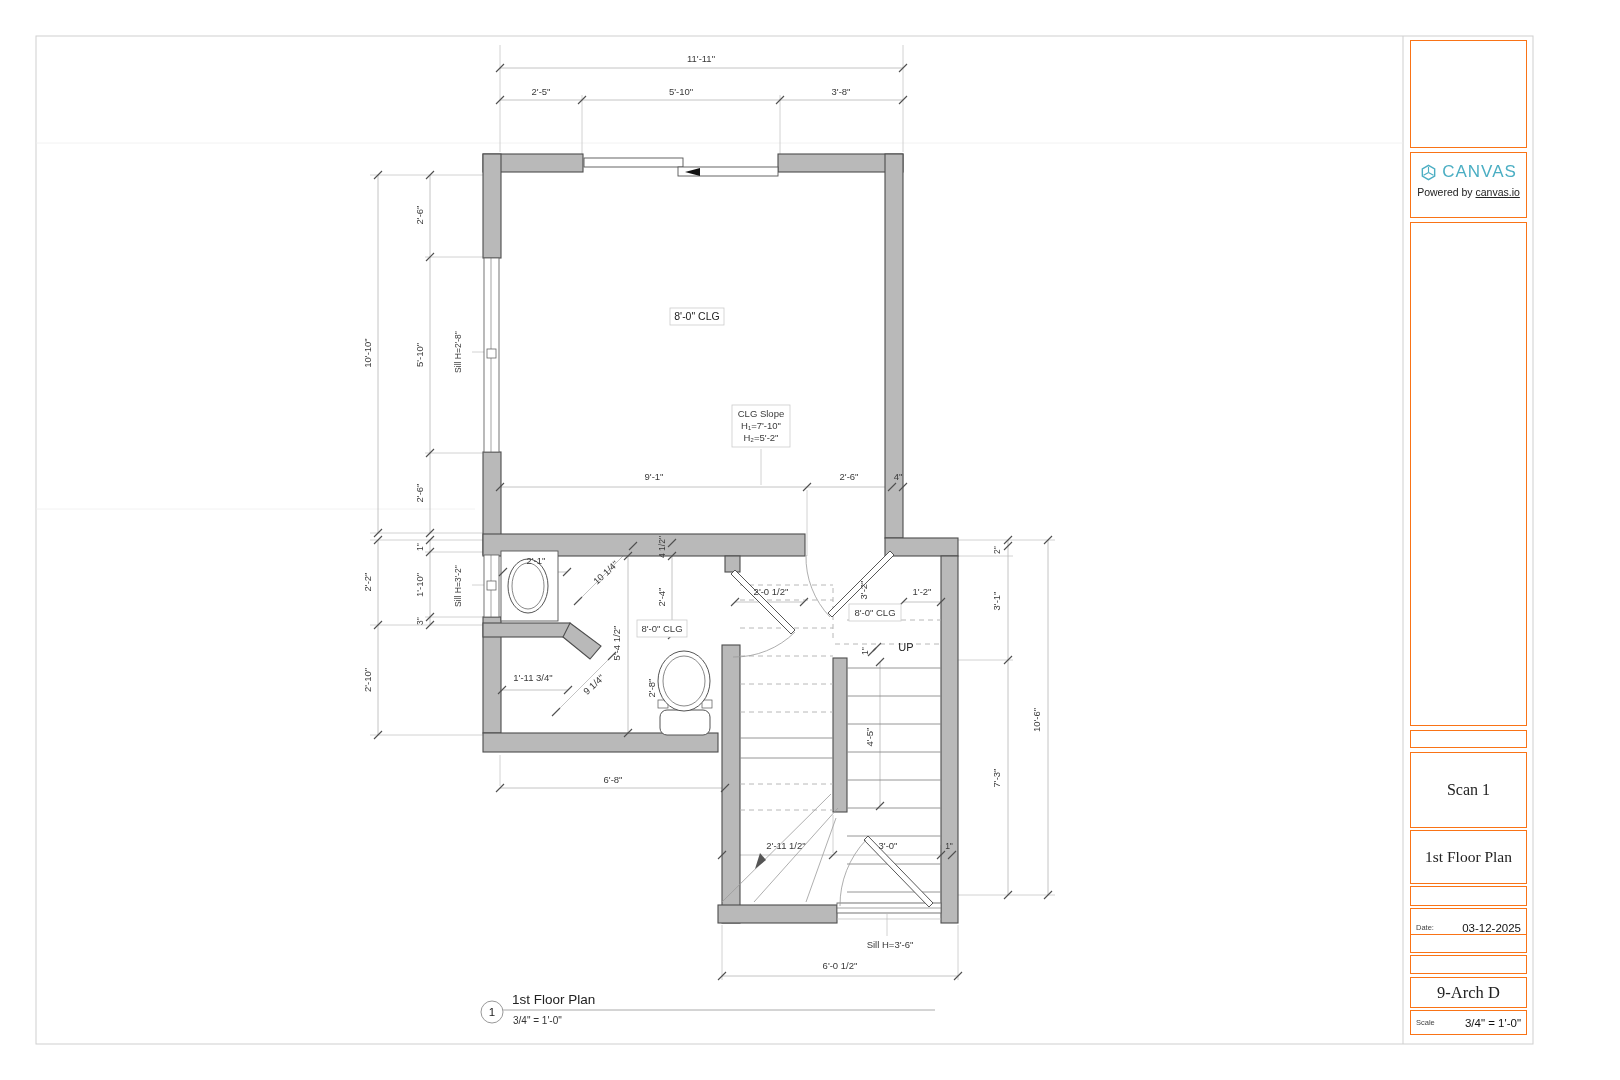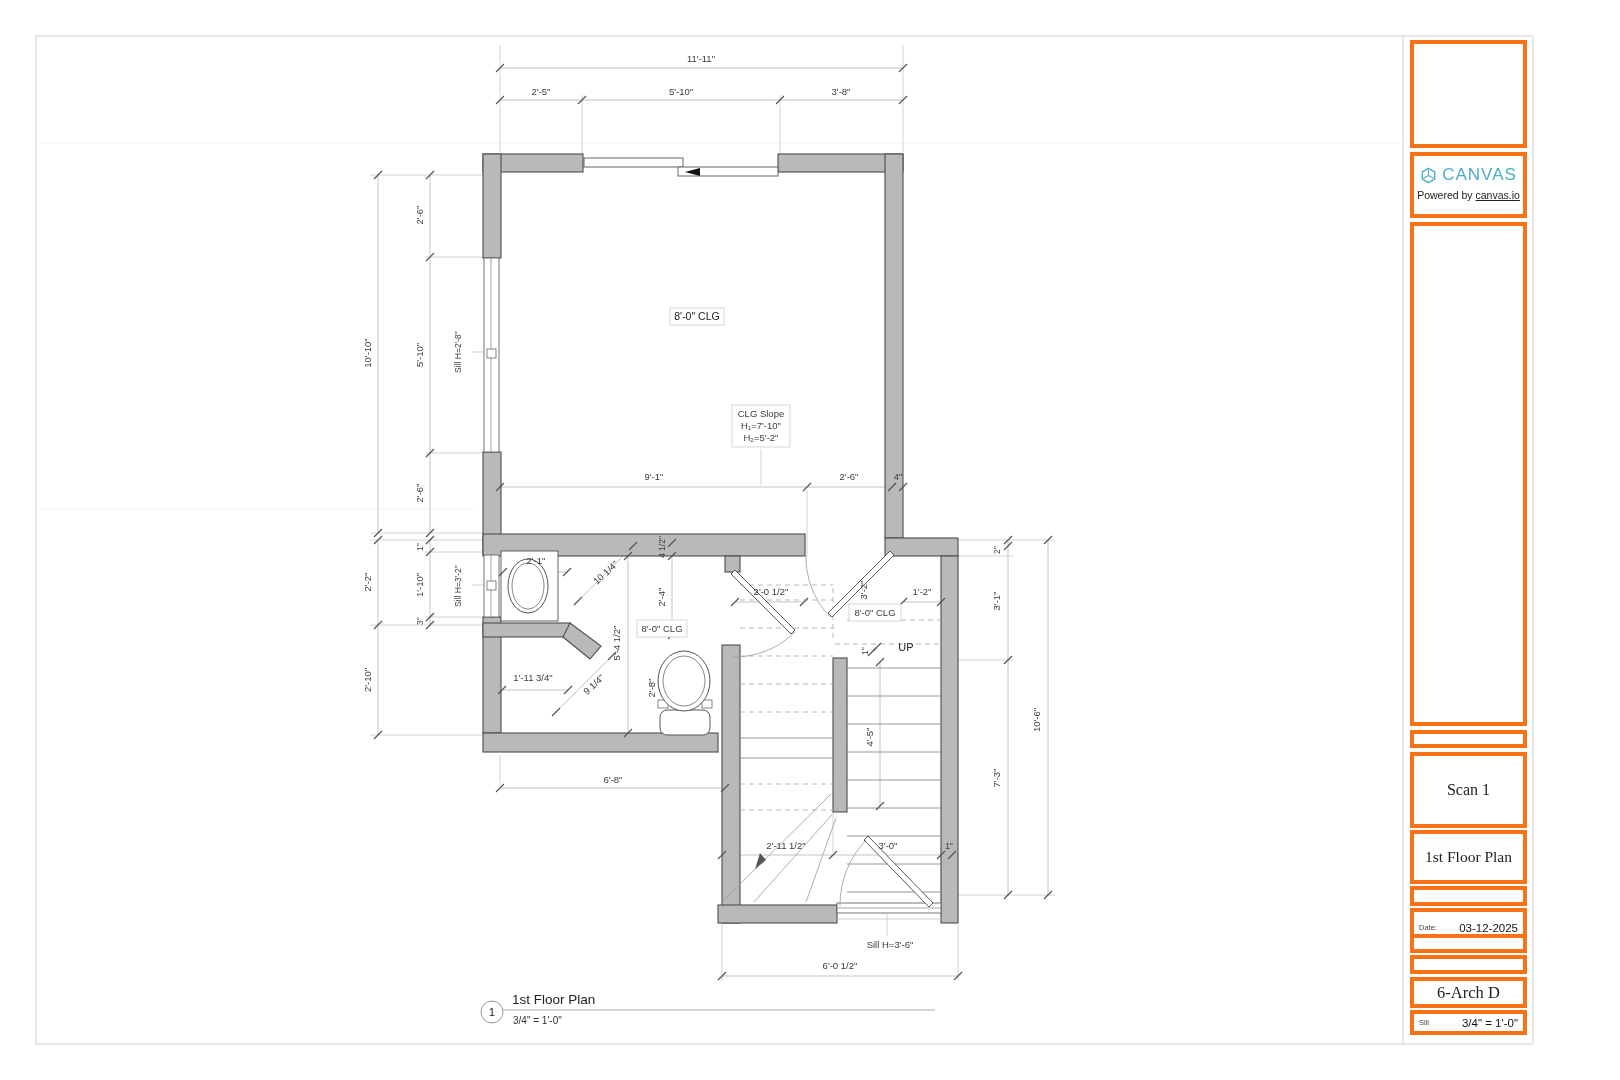--- a/index.html
+++ b/index.html
@@ -5,21 +5,21 @@
   html,body{margin:0;padding:0;background:#ffffff;}
   #stage{position:relative;width:1620px;height:1080px;background:#fff;overflow:hidden;
          font-family:"Liberation Sans","DejaVu Sans",sans-serif;}
   svg text{font-family:"Liberation Sans","DejaVu Sans",sans-serif;fill:#3a3a3a;}
   .dimtxt{font-size:9.5px;}
   .smalltxt{font-size:8.5px;}
   .lbltxt{font-size:10.5px;fill:#222;}
   .uptxt{font-size:11px;fill:#222;}
 
   
-  .pbox{position:absolute;left:1410px;width:117px;background:#fff;border:4px solid #f97316;box-sizing:border-box;}
+  .pbox{position:absolute;left:1410px;width:117px;background:#fff;border:1px solid #f97316;box-sizing:border-box;}
   .brandrow{display:flex;align-items:center;justify-content:center;gap:5px;margin-top:9px;}
   .brandname{color:#4baec3;font-size:17px;letter-spacing:1px;font-weight:500;}
   .powered{margin-top:4px;text-align:center;font-size:10.5px;color:#222;}
   .powered a{color:#222;text-decoration:underline;}
   .cellcenter{display:flex;align-items:center;justify-content:center;height:100%;font-family:Liberation Serif, serif;}
   .sheetname{font-size:16px;color:#222;}
   .sheettitle{font-size:15.5px;color:#222;}
   .archno{font-size:16.5px;color:#222;}
   .kvrow{display:flex;align-items:center;justify-content:space-between;height:100%;padding:0 5px;box-sizing:border-box;}
   .kvlabel{font-size:7.5px;color:#444;}
@@ -381,25 +381,25 @@
       <span class="kvlabel">Date:</span>
       <span class="kvvalue">03-12-2025</span>
     </div>
   </div>
 
   <div class="pbox" style="top:934px;height:19px;"></div>
   <div class="pbox" style="top:955px;height:19px;"></div>
 
   <div class="pbox" style="top:977px;height:31px;">
     <div class="cellcenter">
-          <span class="archno">6-Arch D</span>
+          <span class="archno">9-Arch D</span>
         </div>
   </div>
 
   <div class="pbox" style="top:1010px;height:25px;">
     <div class="kvrow">
-      <span class="kvlabel">Sill</span>
+      <span class="kvlabel">Scale</span>
       <span class="kvvalue">3/4" = 1'-0"</span>
     </div>
   </div>
 </div>
 
 </div>
 
 </body></html>

